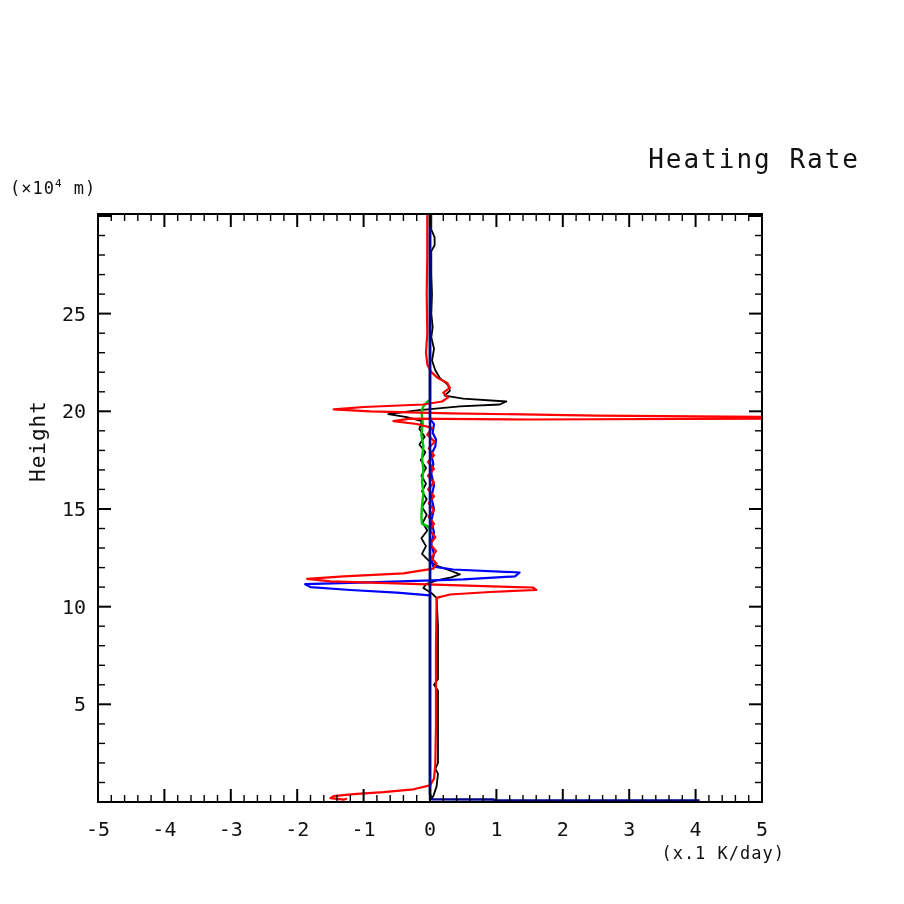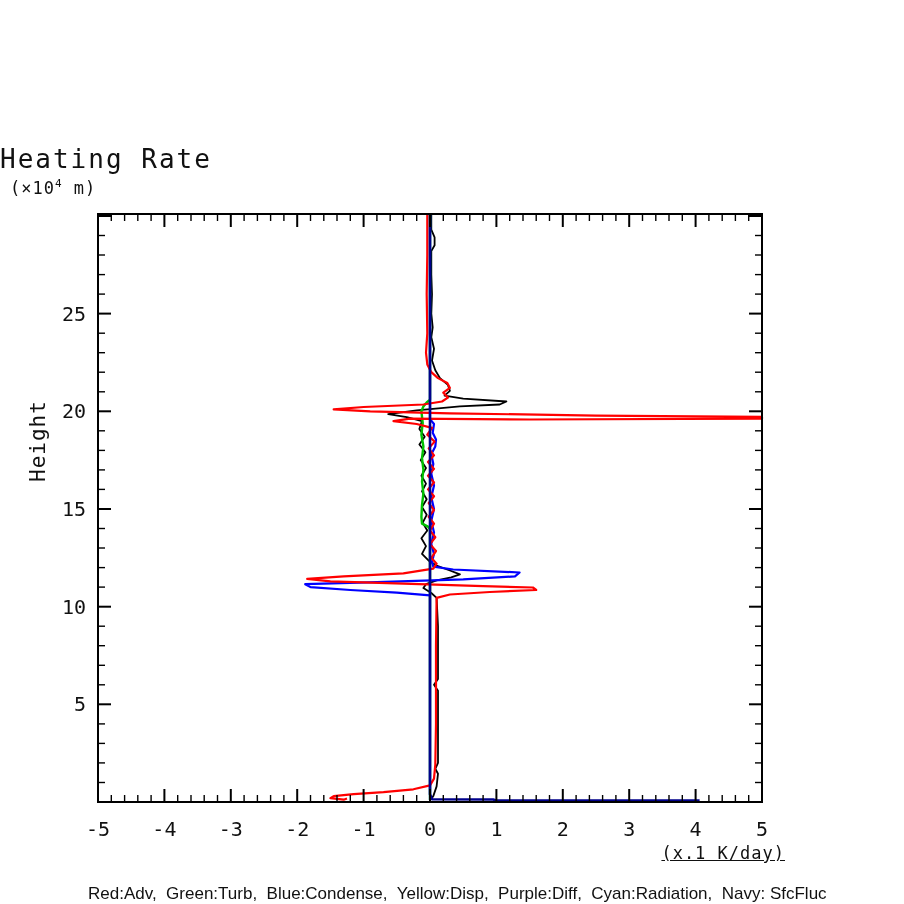--- a/index.html
+++ b/index.html
@@ -2,35 +2,35 @@
 <html><head>
 <meta charset="utf-8">
 <style>
   html,body{margin:0;padding:0;background:#ffffff;}
   #canvas{
     position:relative;width:904px;height:904px;background:#ffffff;
     overflow:hidden;font-family:"DejaVu Sans Mono",monospace;color:#000;
   }
   #plot-svg{position:absolute;left:0;top:0;}
   .title{
-    position:absolute;left:0;top:144px;width:860px;text-align:left;
+    position:absolute;left:0;top:144px;width:860px;text-align:right;
     font-size:26px;letter-spacing:2px;color:#111;
   }
   .y-unit{
     position:absolute;left:10px;top:177px;font-size:17px;color:#111;letter-spacing:1px;
   }
   .y-unit sup{font-size:11px;}
   .y-label{
     position:absolute;left:8px;top:440px;width:60px;
     font-size:21px;letter-spacing:1px;color:#111;
     transform:rotate(-90deg);transform-origin:center center;
     white-space:nowrap;text-align:center;
   }
   .x-unit{
-    position:absolute;right:119px;top:843px;font-size:17px;color:#111;letter-spacing:1px;text-decoration:underline;
+    position:absolute;right:119px;top:843px;font-size:17px;color:#111;letter-spacing:1px;
   }
   .legend{
     position:absolute;left:88px;top:884px;font-size:17px;color:#111;
     font-family:"Liberation Sans",sans-serif;white-space:pre;
   }
 </style>
 </head>
 <body>
 
 <div id="canvas">
@@ -222,14 +222,13 @@
       <text x="86" y="711.3" text-anchor="end" font-size="20" font-family="&quot;DejaVu Sans Mono&quot;,monospace" fill="#111">5</text>
       <text x="86" y="613.7" text-anchor="end" font-size="20" font-family="&quot;DejaVu Sans Mono&quot;,monospace" fill="#111">10</text>
       <text x="86" y="516.0" text-anchor="end" font-size="20" font-family="&quot;DejaVu Sans Mono&quot;,monospace" fill="#111">15</text>
       <text x="86" y="418.3" text-anchor="end" font-size="20" font-family="&quot;DejaVu Sans Mono&quot;,monospace" fill="#111">20</text>
       <text x="86" y="320.6" text-anchor="end" font-size="20" font-family="&quot;DejaVu Sans Mono&quot;,monospace" fill="#111">25</text>
     </svg>
   <div class="title">Heating Rate</div>
   <div class="y-unit"><span>(×10</span><sup>4</sup><span> m)</span></div>
   <div class="y-label">Height</div>
   <div class="x-unit">(x.1 K/day)</div>
-  <div class="legend">Red:Adv,  Green:Turb,  Blue:Condense,  Yellow:Disp,  Purple:Diff,  Cyan:Radiation,  Navy: SfcFluc</div>
 </div>
 
 </body></html>

